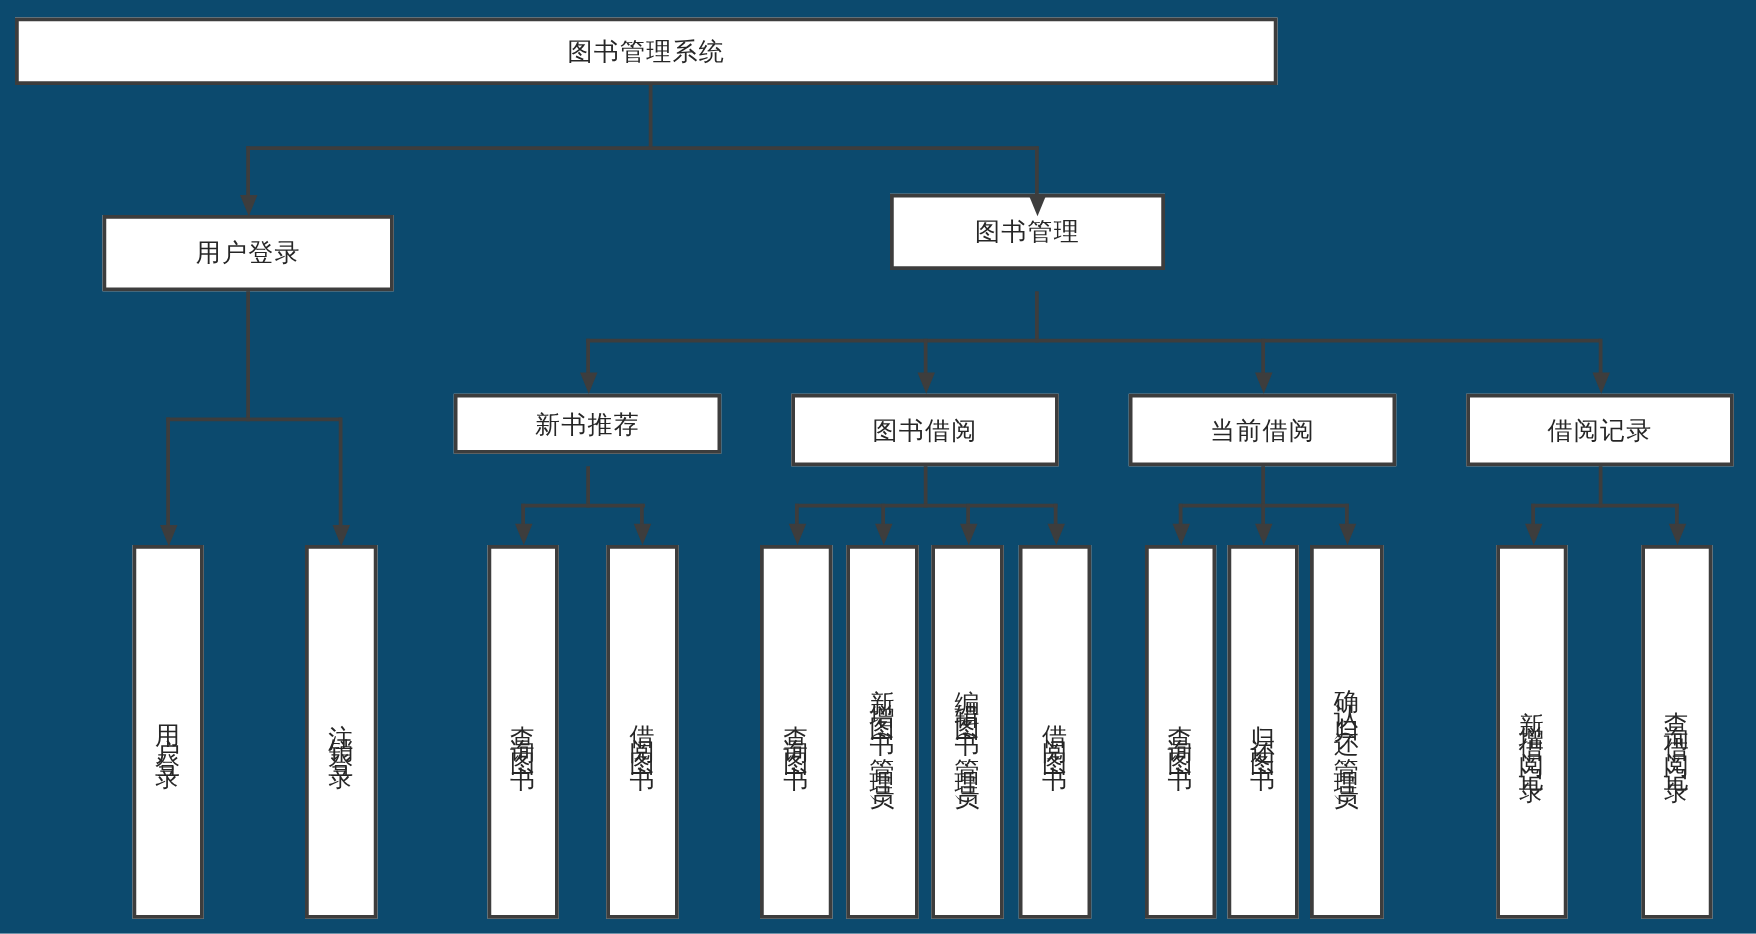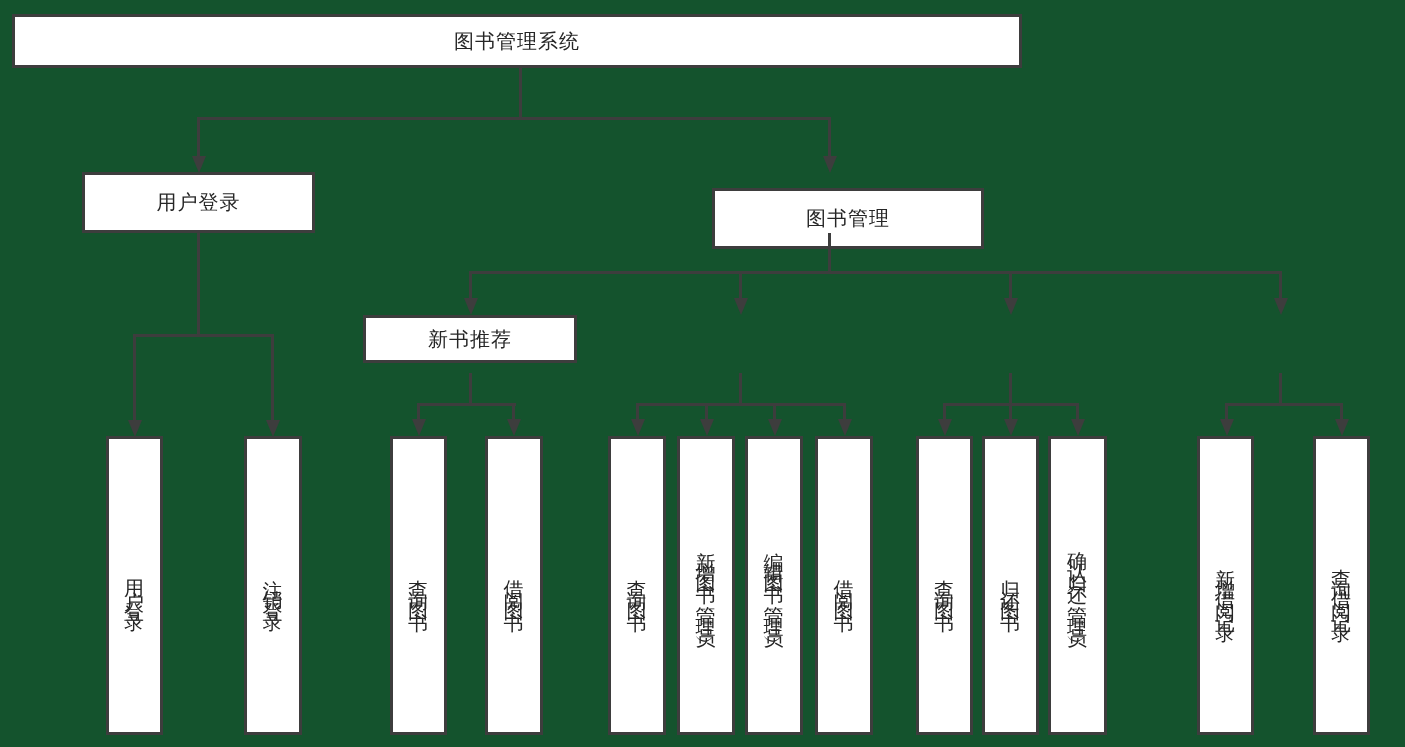--- a/index.html
+++ b/index.html
@@ -1,19 +1,19 @@
 <!DOCTYPE html>
 <html><head>
 <meta charset="utf-8">
 <style>
   html,body{margin:0;padding:0;background:#ffffff;}
   #stage{
     position:relative;
     width:1405px;height:747px;
-    background:#14532d;
+    background:#0c4a6e;
     font-family:"DejaVu Sans","Liberation Sans",sans-serif;
     overflow:hidden;
   }
   .box{
     position:absolute;
     box-sizing:border-box;
     border:3px solid #3d3d3d;
     background:#ffffff;
     display:flex;align-items:center;justify-content:center;
     color:#262626;
@@ -56,26 +56,35 @@
 <div id="stage">
 
   <div class="box" style="left:12px;top:14px;width:1010px;height:54px;">
     <span>图书管理系统</span>
   </div>
 
   <div class="box" style="left:82px;top:172px;width:233px;height:61px;">
     <span>用户登录</span>
   </div>
 
-  <div class="box" style="left:712px;top:188px;width:272px;height:61px;justify-content:center;">
+  <div class="box" style="left:712px;top:155px;width:220px;height:61px;justify-content:center;">
     <span>图书管理</span>
   </div>
 
   <div class="box" style="left:363px;top:315px;width:214px;height:48px;">
     <span>新书推荐</span>
+  </div>
+  <div class="box" style="left:633px;top:315px;width:214px;height:58px;">
+    <span>图书借阅</span>
+  </div>
+  <div class="box" style="left:903px;top:315px;width:214px;height:58px;">
+    <span>当前借阅</span>
+  </div>
+  <div class="box" style="left:1173px;top:315px;width:214px;height:58px;">
+    <span>借阅记录</span>
   </div>
 
   <div class="box vbox" style="left:106px;top:436px;width:57px;height:299px;">
     <span class="vtext">用户登录</span>
   </div>
   <div class="box vbox" style="left:244px;top:436px;width:58px;height:299px;">
     <span class="vtext">注销登录</span>
   </div>
 
   <div class="box vbox" style="left:390px;top:436px;width:57px;height:299px;">

